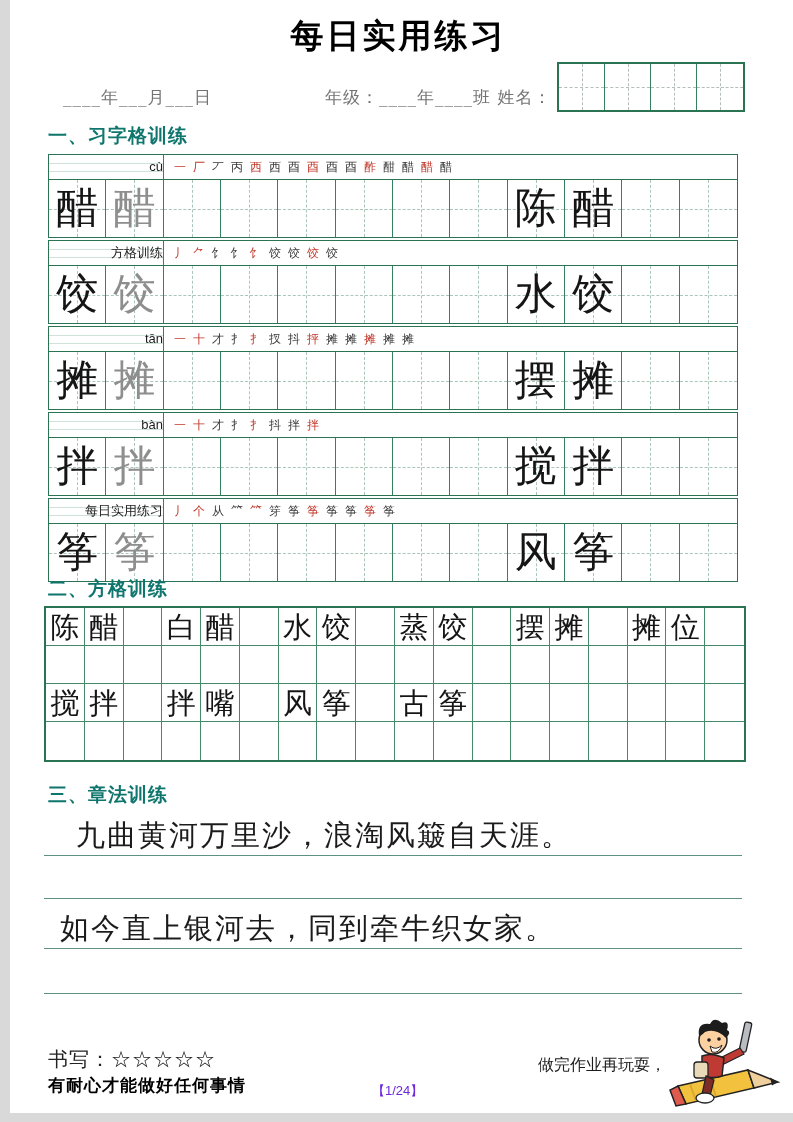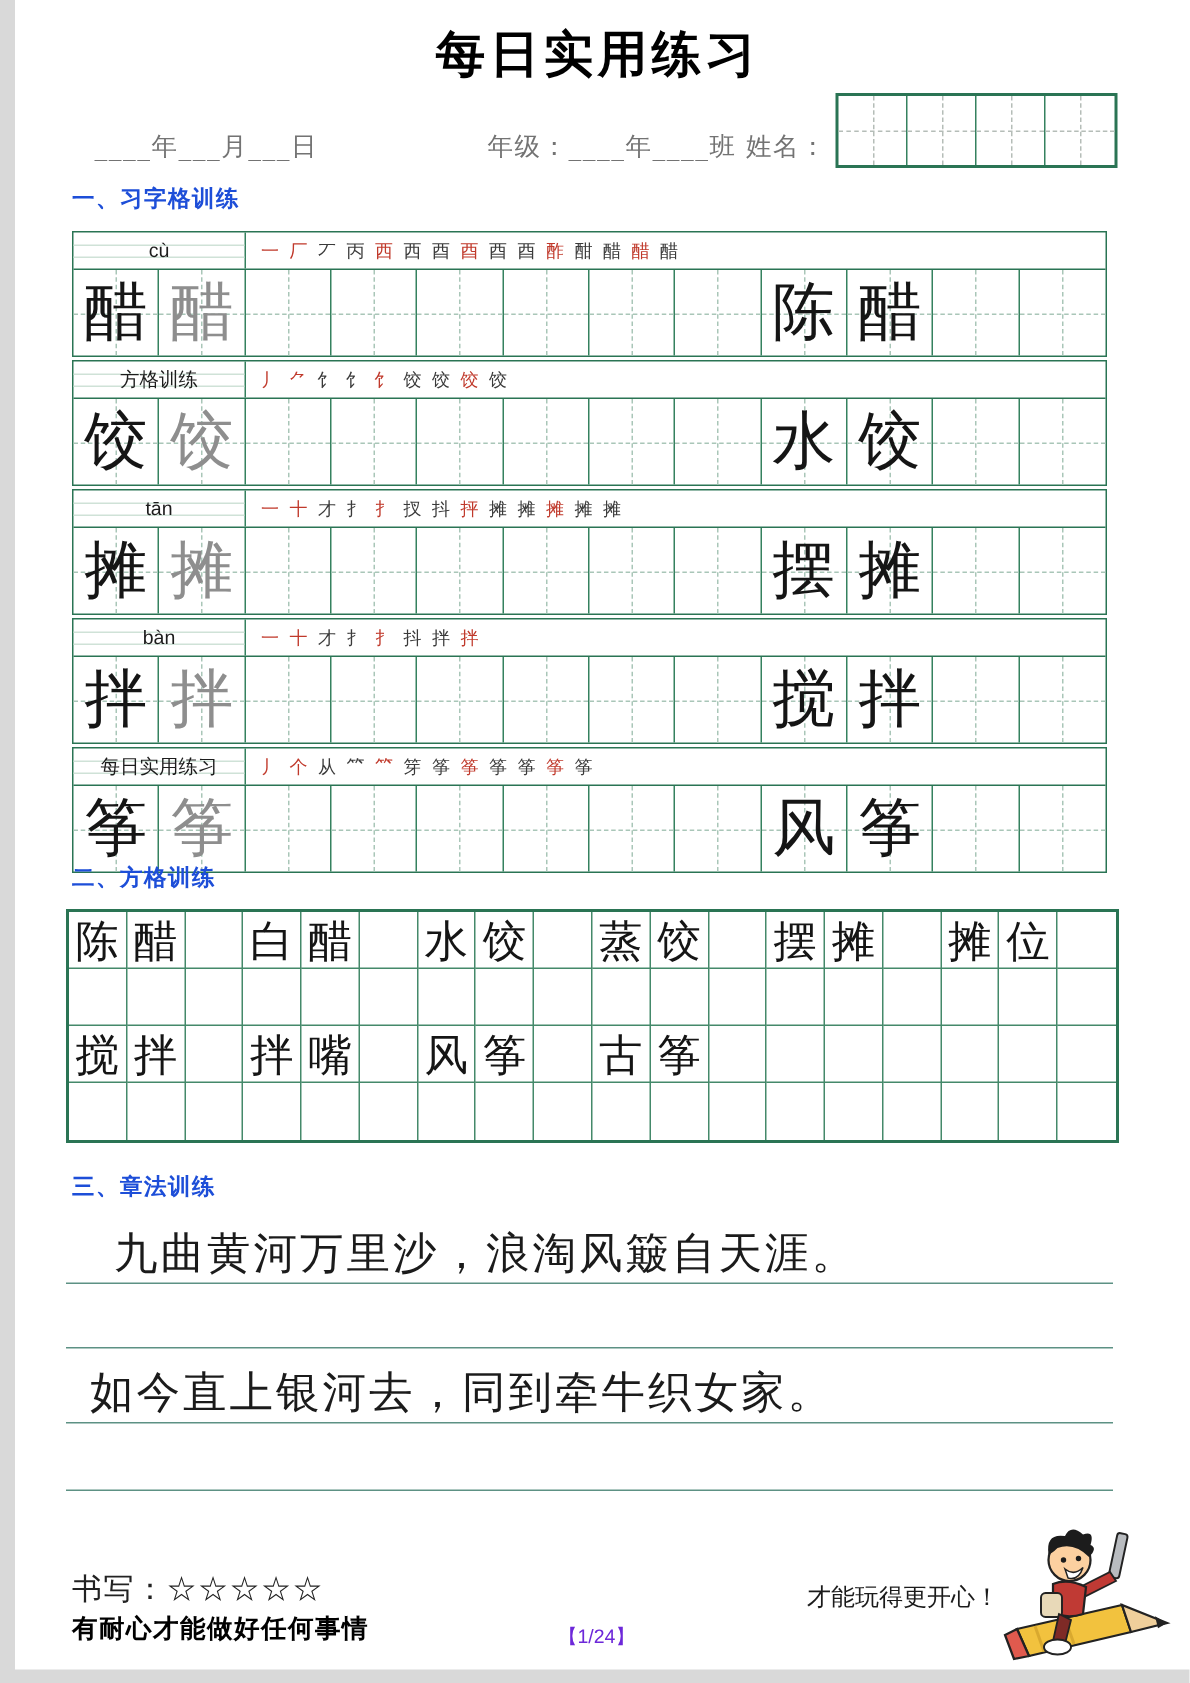--- a/index.html
+++ b/index.html
@@ -11,28 +11,28 @@
   .edge{background:#d9d9d9;}
   
   .title{top:14px;left:4px;right:0;text-align:center;font-size:33px;font-weight:bold;letter-spacing:3px;color:#000;}
   .blank-line{font-family:"DejaVu Serif",serif;font-size:17px;color:#737373;letter-spacing:1px;}
   .name-grid{top:62px;left:557px;display:grid;grid-template-columns:repeat(4,46px);grid-template-rows:46px;border:2px solid #2a7454;}
   .ngcell{position:relative;border-right:1.5px solid #35815f;}
   .ngcell:last-child{border-right:none;}
   .ngcell::before{content:"";position:absolute;left:50%;top:0;bottom:0;border-left:1px dashed #b5bdb8;}
   .ngcell::after{content:"";position:absolute;top:50%;left:0;right:0;border-top:1px dashed #b5bdb8;}
   
-  .sec-head{font-size:15px;font-weight:bold;color:#1d4ed8;letter-spacing:1px;}
+  .sec-head{font-size:19px;font-weight:bold;color:#0f766e;letter-spacing:1px;}
   
   .blocks{top:154px;left:48px;width:690px;}
   .block{border:1.6px solid #2a7454;margin-bottom:2px;background:#fff;}
   .strip{position:relative;height:24px;display:flex;border-bottom:1.6px solid #2a7454;}
   .pinyin-box{position:relative;width:114px;border-right:1.4px solid #35815f;}
   .pline{position:absolute;left:0;right:0;border-top:1px solid #cfe2d7;}
-  .pinyin{position:absolute;left:0;right:0;top:0;bottom:0;text-align:center;font-size:13px;line-height:24px;color:#1c1c1c;}
+  .pinyin{position:absolute;left:0;right:0;top:0;bottom:0;text-align:right;font-size:13px;line-height:24px;color:#1c1c1c;}
   .strokes{flex:1;display:flex;align-items:center;gap:7px;padding-left:10px;overflow:hidden;}
   .sg{font-family:"DejaVu Serif",serif;font-size:12px;line-height:12px;color:#3a3a3a;}
   .sg-red{color:#c0392b;}
   .pgrid{display:grid;grid-template-columns:repeat(12,1fr);height:57px;}
   .pcell{position:relative;border-right:1.4px solid #35815f;}
   .pcell:last-child{border-right:none;}
   .pcell::before{content:"";position:absolute;left:50%;top:0;bottom:0;border-left:1px dashed #a9c6b8;}
   .pcell::after{content:"";position:absolute;top:50%;left:0;right:0;border-top:1px dashed #a9c6b8;}
   .ch{position:relative;z-index:2;display:block;text-align:center;font-family:"DejaVu Serif",serif;
       font-size:42px;line-height:56px;color:#151515;}
@@ -376,21 +376,21 @@
 <div class="abs rule" style="top:855px;"></div>
 <div class="abs rule" style="top:898px;"></div>
 <div class="abs sentence" style="top:909px;left:60px;">如今直上银河去，同到牵牛织女家。</div>
 <div class="abs rule" style="top:948px;"></div>
 <div class="abs rule" style="top:993px;"></div>
 
 <div class="abs rating" style="top:1046px;left:48px;">书写：☆☆☆☆☆</div>
 <div class="abs motto" style="top:1074px;left:48px;">有耐心才能做好任何事情</div>
 <div class="abs pagenum" style="top:1082px;left:372px;">【1/24】</div>
 <div class="abs reminder" style="top:1050px;left:538px;">
-  <div>才能玩得更开心！</div>
+  <div>做完作业再玩耍，</div>
 </div>
 
 <svg class="abs" style="left:650px;top:1014px;" width="140" height="102" viewBox="0 0 140 102">
 
   <g>
     <polygon points="28,72 98,56 104,74 36,90" fill="#f2c23e" stroke="#222" stroke-width="1.5"></polygon>
     <polygon points="98,56 104,74 128,68" fill="#efcf9b" stroke="#222" stroke-width="1.5"></polygon>
     <polygon points="120,63.5 128,68 122,71.5" fill="#222222"></polygon>
     <line x1="40" y1="70" x2="46" y2="87" stroke="#d9a92f" stroke-width="2"></line>
     <line x1="60" y1="65" x2="66" y2="82" stroke="#d9a92f" stroke-width="2"></line>

